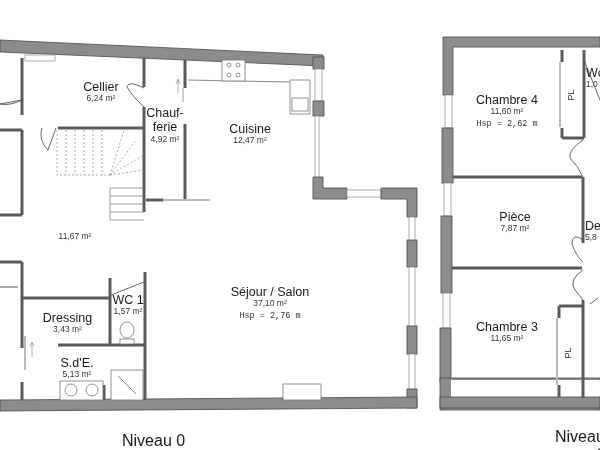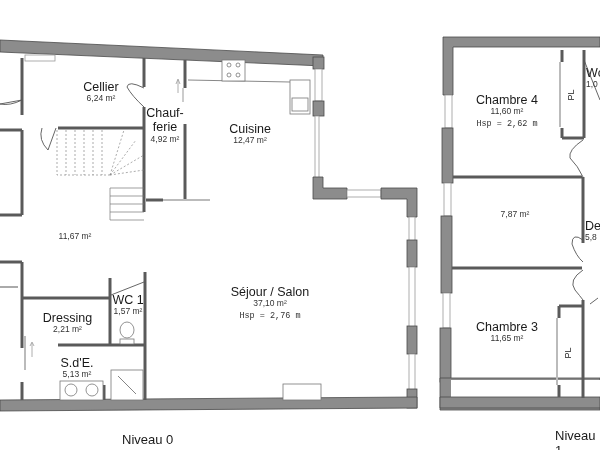--- a/index.html
+++ b/index.html
@@ -11,21 +11,21 @@
   .win  { fill: #ffffff; stroke: #9a9a9a; stroke-width: 0.8; }
   .door { fill: none; stroke: #555; stroke-width: 0.9; }
   .dash { stroke: #888; stroke-width: 0.7; stroke-dasharray: 2 2; fill: none; }
   .stair { stroke: #777; stroke-width: 0.7; fill: none; }
   .fix  { fill: #fff; stroke: #777; stroke-width: 0.8; }
   .room { position: absolute; text-align: center; line-height: 1.15; white-space: nowrap; }
   .room .name { font-size: 12.5px; display: block; }
   .room .area { font-size: 8.5px; color: #333; display: block; }
   .room .hsp  { font-size: 8.5px; color: #333; display: block; margin-top: 3px; font-family: Liberation Mono, monospace; }
   .pl { position: absolute; font-size: 9px; transform: rotate(-90deg); transform-origin: center; }
-  .level { position: absolute; font-size: 13px; }
+  .level { position: absolute; font-size: 16px; text-align: right; }
 </style>
 </head>
 <body>
 
 <svg class="plan" viewBox="0 0 600 450">
 
   <g>
 
     <polygon class="wall" points="0,40 323,55 323,66 0,52"></polygon>
 
@@ -170,21 +170,21 @@
 </div>
 
 <div class="room" style="left:220px;top:285px;width:100px;">
   <span class="name">Séjour / Salon</span>
   <span class="area">37,10 m²</span>
   <span class="hsp">Hsp = 2,76 m</span>
 </div>
 
 <div class="room" style="left:30px;top:311px;width:75px;">
   <span class="name">Dressing</span>
-  <span class="area">2,21 m²</span>
+  <span class="area">3,43 m²</span>
 </div>
 
 <div class="room" style="left:110px;top:293px;width:36px;">
   <span class="name">WC 1</span>
   <span class="area">1,57 m²</span>
 </div>
 
 <div class="room" style="left:52px;top:356px;width:50px;">
   <span class="name">S.d'E.</span>
   <span class="area">5,13 m²</span>
@@ -192,20 +192,21 @@
 
 <div class="level" style="left:122px;top:432px;">Niveau 0</div>
 
 <div class="room" style="left:462px;top:93px;width:90px;">
   <span class="name">Chambre 4</span>
   <span class="area">11,60 m²</span>
   <span class="hsp">Hsp = 2,62 m</span>
 </div>
 
 <div class="room" style="left:475px;top:210px;width:80px;">
+  <span class="name">Pièce</span>
   <span class="area">7,87 m²</span>
 </div>
 
 <div class="room" style="left:462px;top:320px;width:90px;">
   <span class="name">Chambre 3</span>
   <span class="area">11,65 m²</span>
 </div>
 
 <div class="room" style="left:586px;top:66px;text-align:left;">
   <span class="name">Wc</span>

